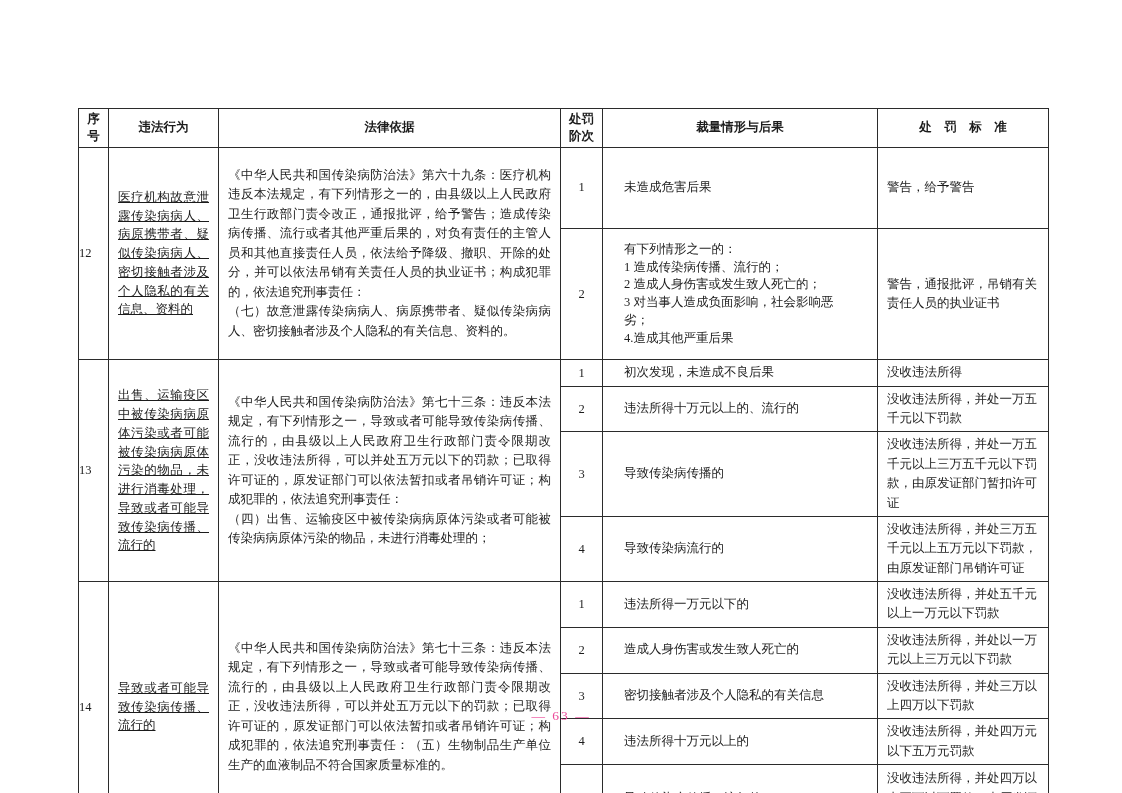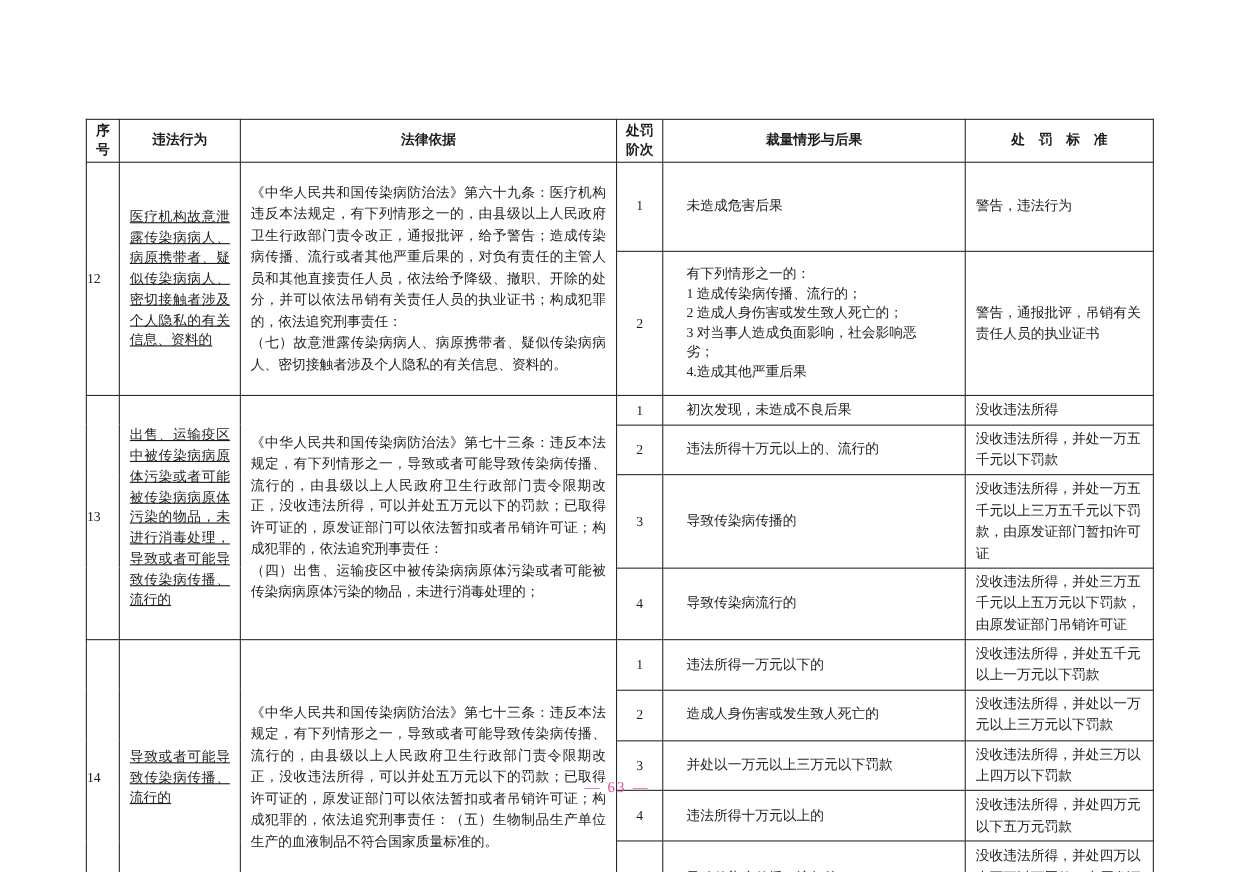--- a/index.html
+++ b/index.html
@@ -109,21 +109,21 @@
       <th class="hd hd-std">处　罚　标　准</th>
     </tr>
 
     <tr style="height:70px">
       <td class="c-no" rowspan="2">12</td>
       <td class="c-beh" rowspan="2">医疗机构故意泄露传染病病人、病原携带者、疑似传染病病人、密切接触者涉及个人隐私的有关信息、资料的</td>
       <td class="c-legal" rowspan="2">《中华人民共和国传染病防治法》第六十九条：医疗机构违反本法规定，有下列情形之一的，由县级以上人民政府卫生行政部门责令改正，通报批评，给予警告；造成传染病传播、流行或者其他严重后果的，对负有责任的主管人员和其他直接责任人员，依法给予降级、撤职、开除的处分，并可以依法吊销有关责任人员的执业证书；构成犯罪的，依法追究刑事责任：
 （七）故意泄露传染病病人、病原携带者、疑似传染病病人、密切接触者涉及个人隐私的有关信息、资料的。</td>
       <td class="c-lv">1</td>
       <td class="c-sit">未造成危害后果</td>
-      <td class="c-std">警告，违法行为</td>
+      <td class="c-std">警告，给予警告</td>
     </tr>
     <tr style="height:88px">
       <td class="c-lv">2</td>
       <td class="c-sit">有下列情形之一的：
 1 造成传染病传播、流行的；
 2 造成人身伤害或发生致人死亡的；
 3 对当事人造成负面影响，社会影响恶劣；
 4.造成其他严重后果</td>
       <td class="c-std">警告，通报批评，吊销有关责任人员的执业证书</td>
     </tr>
@@ -161,21 +161,21 @@
       <td class="c-sit">违法所得一万元以下的</td>
       <td class="c-std">没收违法所得，并处五千元以上一万元以下罚款</td>
     </tr>
     <tr style="height:40px">
       <td class="c-lv">2</td>
       <td class="c-sit">造成人身伤害或发生致人死亡的</td>
       <td class="c-std">没收违法所得，并处以一万元以上三万元以下罚款</td>
     </tr>
     <tr style="height:40px">
       <td class="c-lv">3</td>
-      <td class="c-sit">并处以一万元以上三万元以下罚款</td>
+      <td class="c-sit">密切接触者涉及个人隐私的有关信息</td>
       <td class="c-std">没收违法所得，并处三万以上四万以下罚款</td>
     </tr>
     <tr style="height:42px">
       <td class="c-lv">4</td>
       <td class="c-sit">违法所得十万元以上的</td>
       <td class="c-std">没收违法所得，并处四万元以下五万元罚款</td>
     </tr>
     <tr style="height:68px">
       <td class="c-lv">5</td>
       <td class="c-sit">导致传染病传播、流行的</td>

